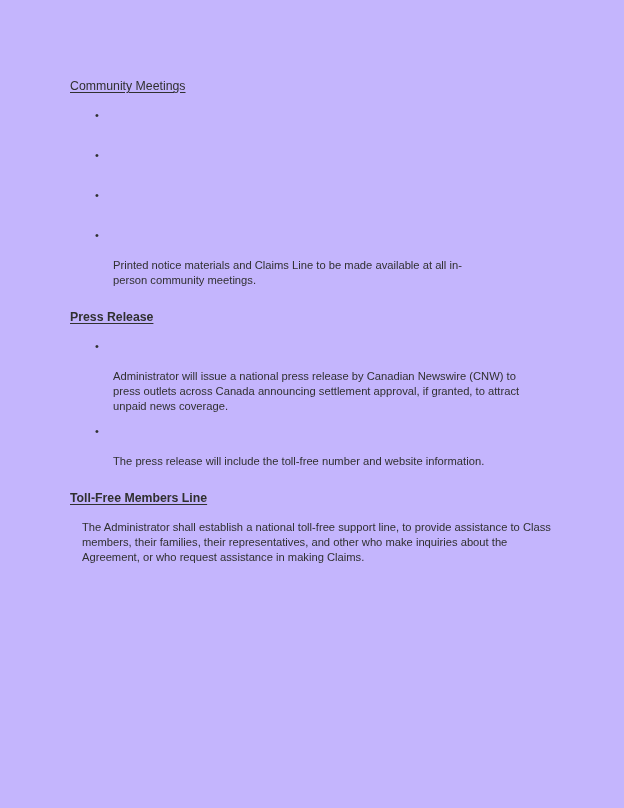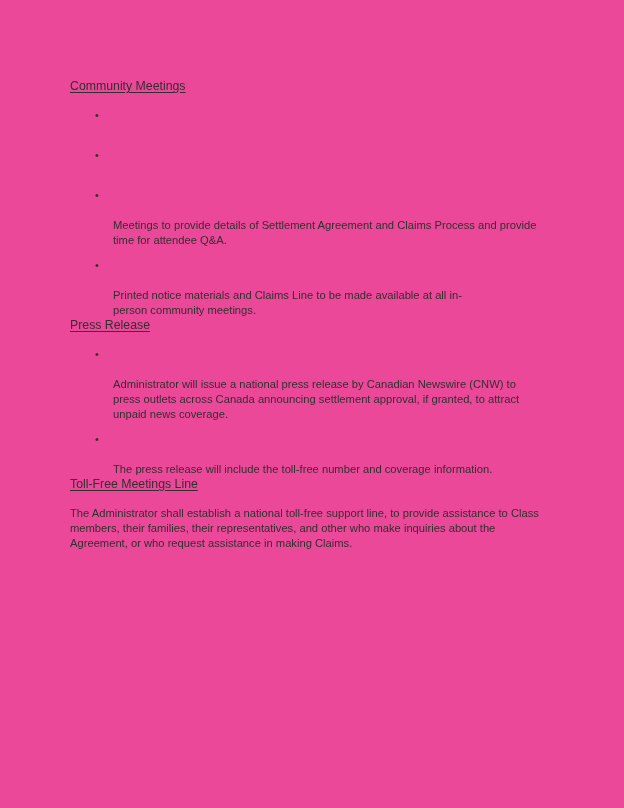--- a/index.html
+++ b/index.html
@@ -9,37 +9,38 @@
   }
   body {
     width: 624px;
     height: 808px;
     overflow: hidden;
   }
   .page {
     box-sizing: border-box;
     width: 624px;
     height: 808px;
-    background: #ec4899;
+    background: #c4b5fd;
     padding: 79px 49px 0 70px;
     font-family: "Liberation Sans", "DejaVu Sans", sans-serif;
     font-size: 11.2px;
     line-height: 15px;
     color: #303030;
   }
   .section-heading {
     margin: 0 0 14px 0;
     font-size: 12.3px;
     font-weight: normal;
     line-height: 15px;
     text-decoration: underline;
     text-underline-offset: 2px;
   }
   .section + .section .section-heading {
-    margin-top: 0;
+    margin-top: 22px;
+    font-weight: bold;
   }
   ul.bullet-list {
     margin: 0;
     padding: 0 0 0 43px;
     list-style: none;
   }
   li.bullet-item {
     position: relative;
     margin: 0 0 10px 0;
     white-space: pre-line;
@@ -48,67 +49,65 @@
     margin-bottom: 0;
   }
   .bullet-marker {
     position: absolute;
     left: -18px;
     top: 0;
     font-size: 11px;
     line-height: 15px;
   }
   .body-paragraph {
-    margin: 0;
+    margin: 12px;
     white-space: pre-line;
   }
 </style>
 </head>
 <body>
 
 <div class="page">
 
   <div class="section">
     <h2 class="section-heading">Community Meetings</h2>
     <ul class="bullet-list">
       <li class="bullet-item">
         <span class="bullet-marker">•</span>
       </li>
       <li class="bullet-item">
         <span class="bullet-marker">•</span>
       </li>
       <li class="bullet-item">
         <span class="bullet-marker">•</span>
-        <span>Meetings to provide details of Settlement Agreement and Claims Process and provide
-time for attendee Q&amp;A.</span>
       </li>
       <li class="bullet-item">
         <span class="bullet-marker">•</span>
         <span>Printed notice materials and Claims Line to be made available at all in-
 person community meetings.</span>
       </li>
     </ul>
   </div>
 
   <div class="section">
     <h2 class="section-heading">Press Release</h2>
     <ul class="bullet-list">
       <li class="bullet-item">
         <span class="bullet-marker">•</span>
         <span>Administrator will issue a national press release by Canadian Newswire (CNW) to
 press outlets across Canada announcing settlement approval, if granted, to attract
 unpaid news coverage.</span>
       </li>
       <li class="bullet-item">
         <span class="bullet-marker">•</span>
-        <span>The press release will include the toll-free number and coverage information.</span>
+        <span>The press release will include the toll-free number and website information.</span>
       </li>
     </ul>
   </div>
 
   <div class="section">
-    <h2 class="section-heading">Toll-Free Meetings Line</h2>
+    <h2 class="section-heading">Toll-Free Members Line</h2>
     <p class="body-paragraph">The Administrator shall establish a national toll-free support line, to provide assistance to Class
 members, their families, their representatives, and other who make inquiries about the
 Agreement, or who request assistance in making Claims.</p>
   </div>
 
 </div>
 
 </body></html>

